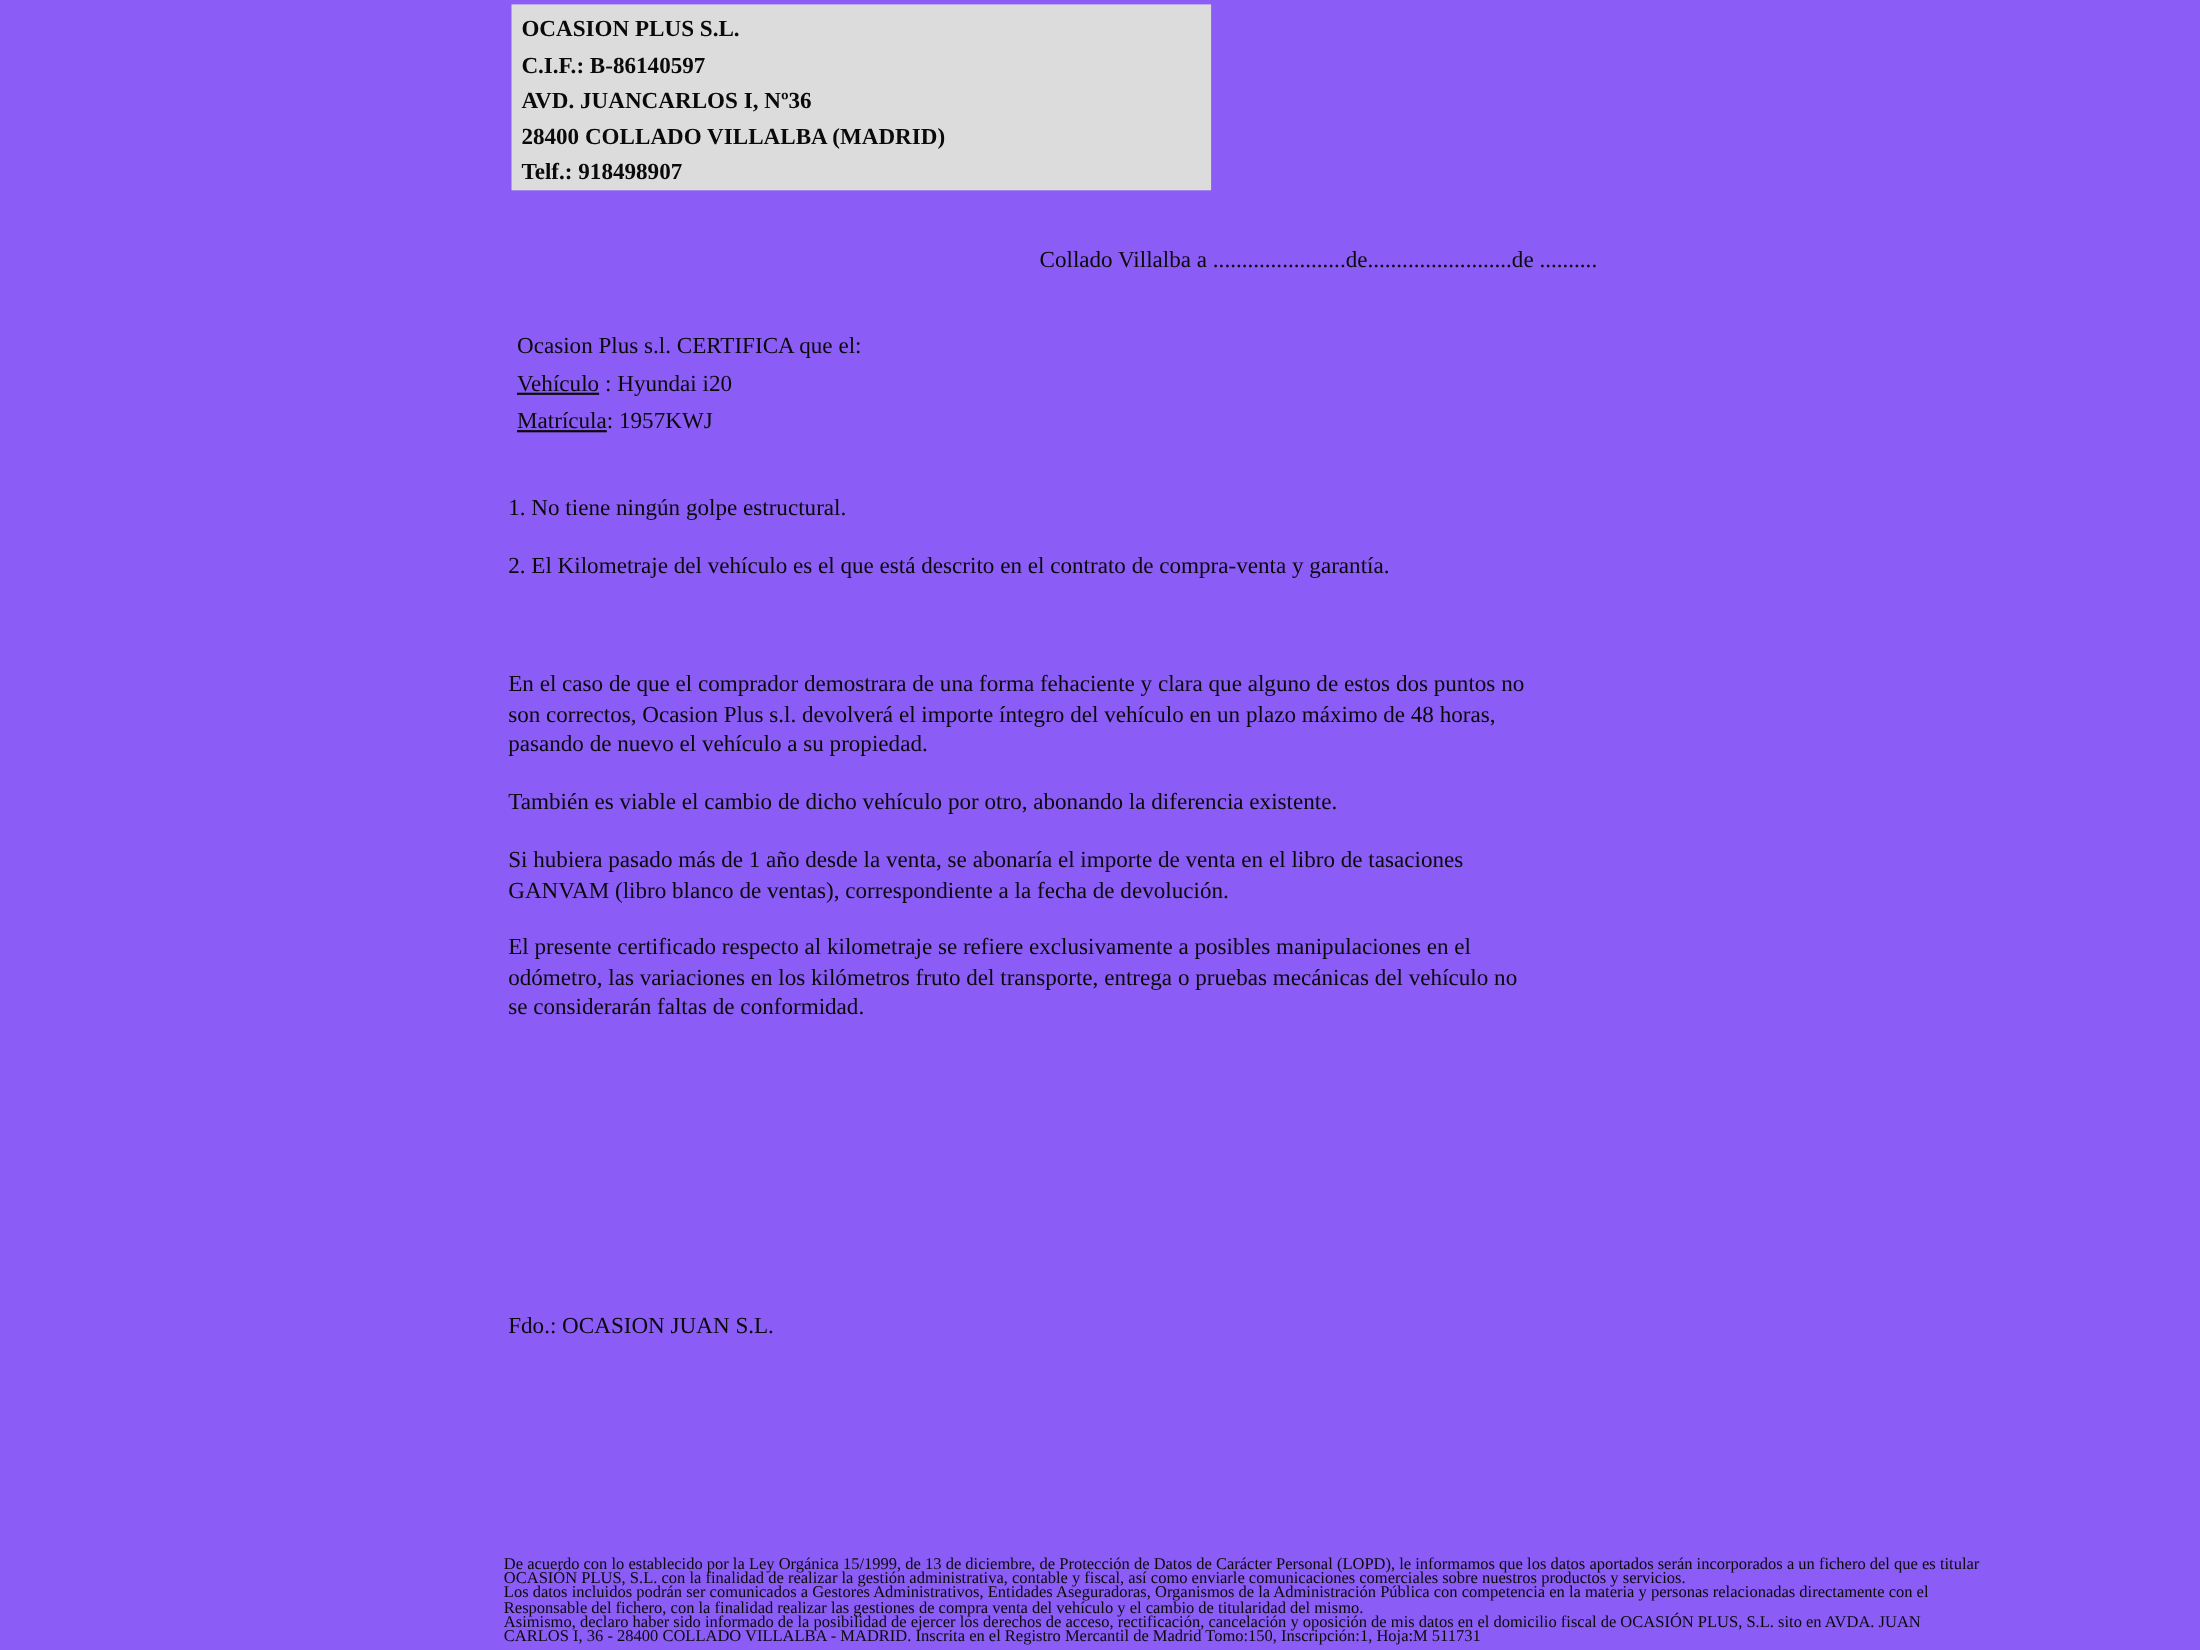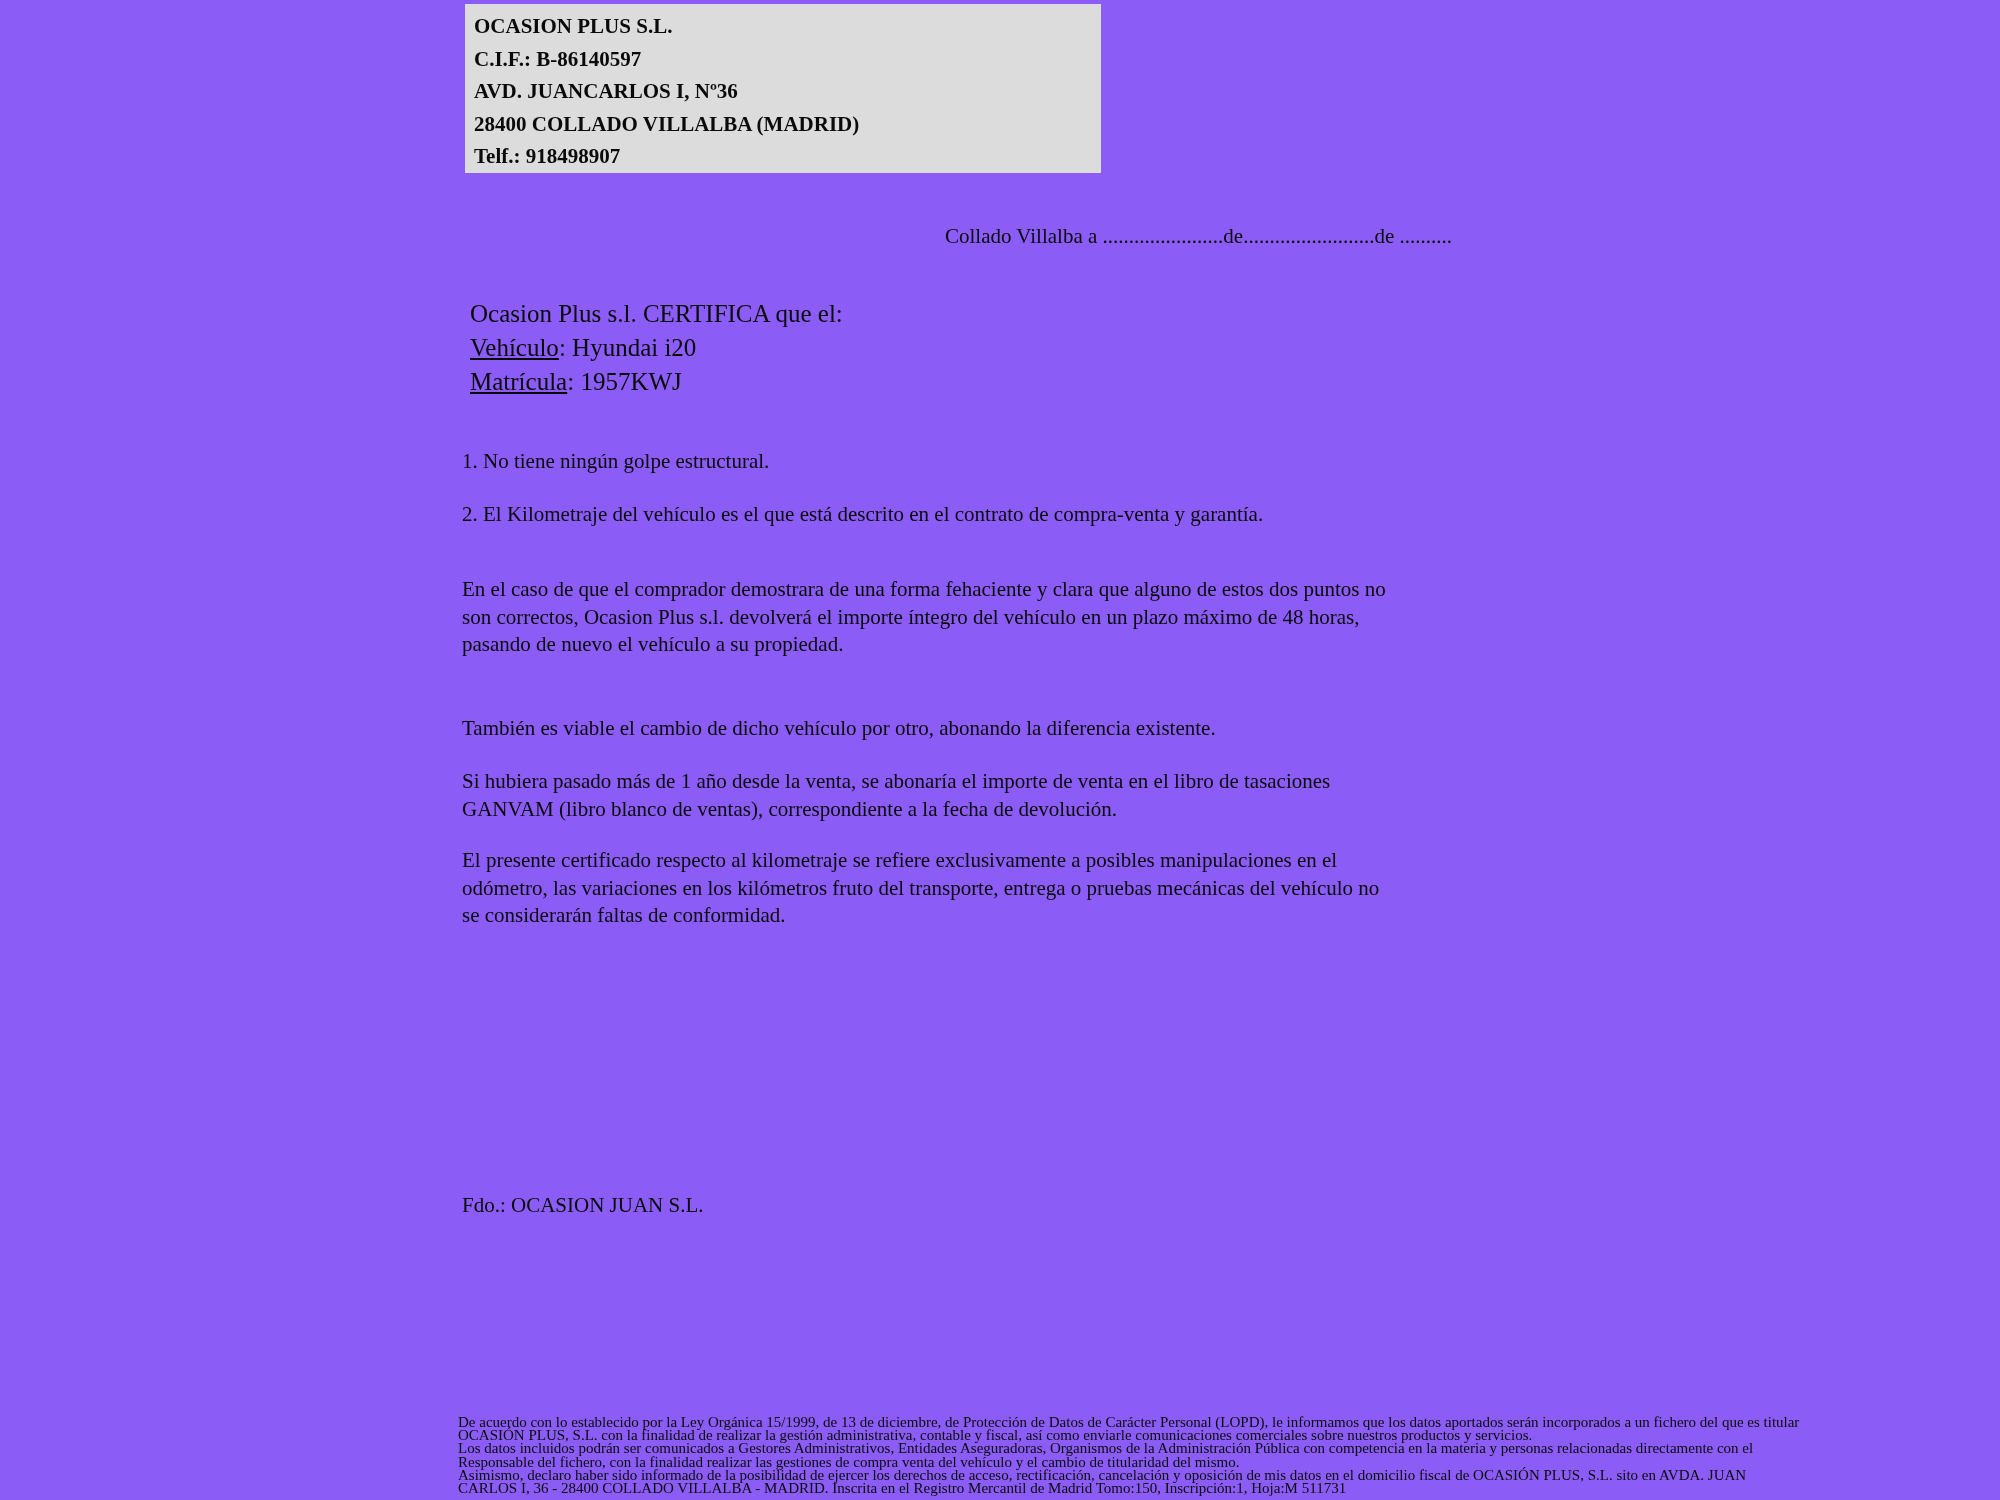--- a/index.html
+++ b/index.html
@@ -33,21 +33,21 @@
     position: absolute;
     left: 945px;
     top: 224px;
     font-size: 21px;
     white-space: nowrap;
   }
   .cert-block {
     position: absolute;
     left: 470px;
     top: 297px;
-    font-size: 25px;
+    font-size: 21px;
     line-height: 34px;
   }
   .cert-row .label-cell {
     display: inline-block;
     min-width: 80px;
   }
   .cert-row .u {
     text-decoration: underline;
   }
   .point {
@@ -60,21 +60,21 @@
   .p1 { top: 448px; }
   .p2 { top: 501px; }
   .para {
     position: absolute;
     left: 462px;
     width: 1090px;
     font-size: 21px;
     line-height: 27.5px;
     white-space: pre-line;
   }
-  .refund   { top: 576px; }
+  .refund   { top: 608px; }
   .exchange { top: 715px; }
   .ganvam   { top: 768px; }
   .odometer { top: 847px; }
   .signature {
     position: absolute;
     left: 462px;
     top: 1193px;
     font-size: 21px;
     white-space: nowrap;
   }

